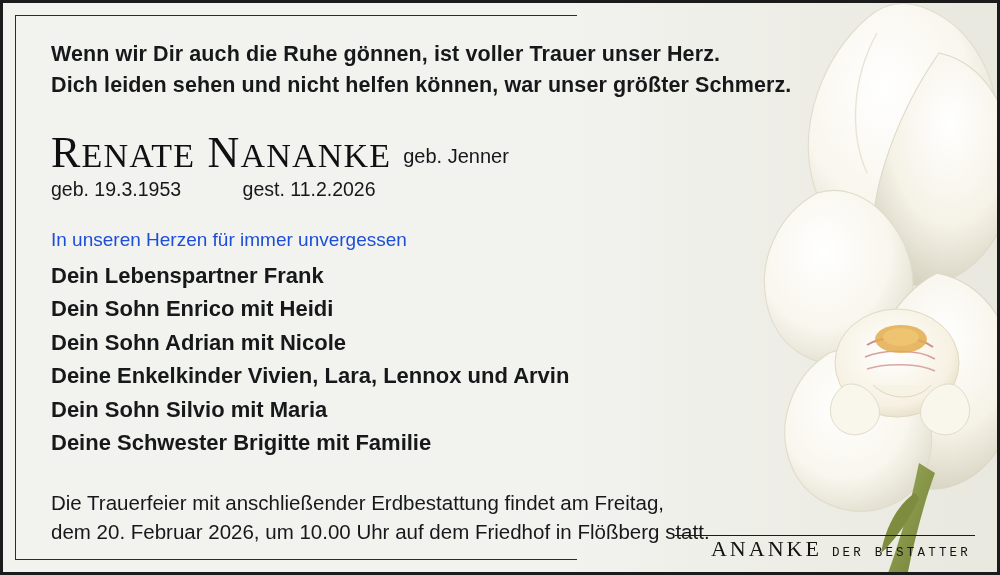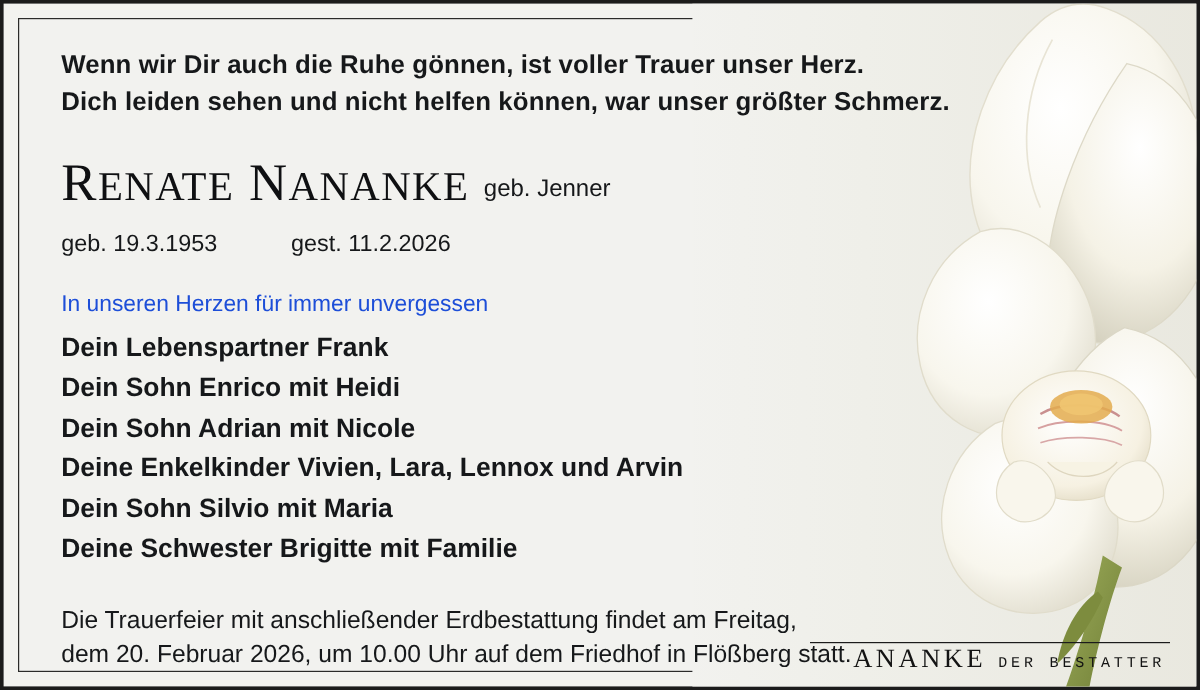--- a/index.html
+++ b/index.html
@@ -85,21 +85,21 @@
   }
   .maiden {
     font-size: 20px;
     color: #16181a;
     margin-left: 12px;
     display: inline;
     vertical-align: 4px;
   }
 
   .dates {
-    margin-top: 14px;
+    margin-top: 0;
     font-size: 19.5px;
     color: #16181a;
   }
   .dates .born { display: inline-block; }
   .dates .died { display: inline-block; margin-left: 56px; }
 
   .intro {
     margin-top: 28px;
     font-size: 19px;
     color: #1d4ed8;

